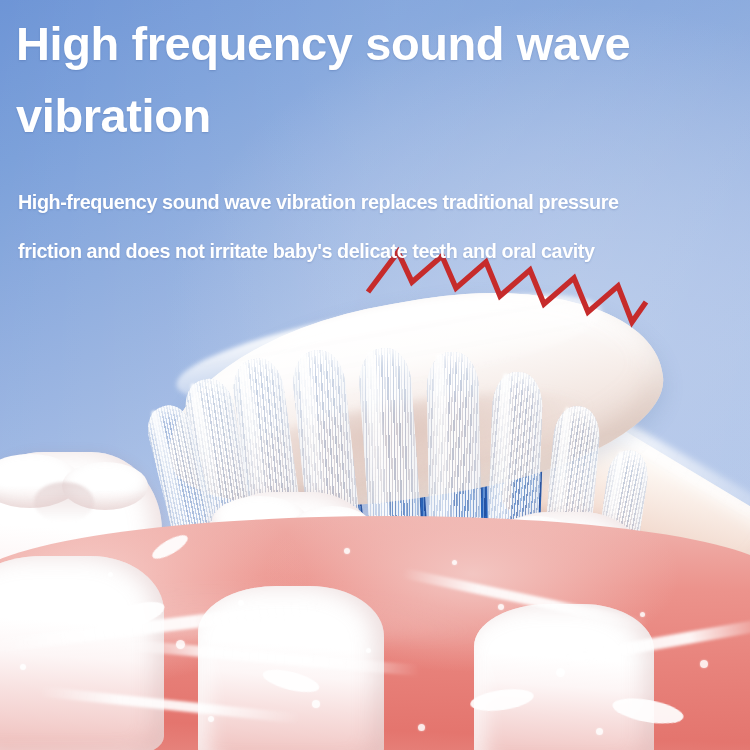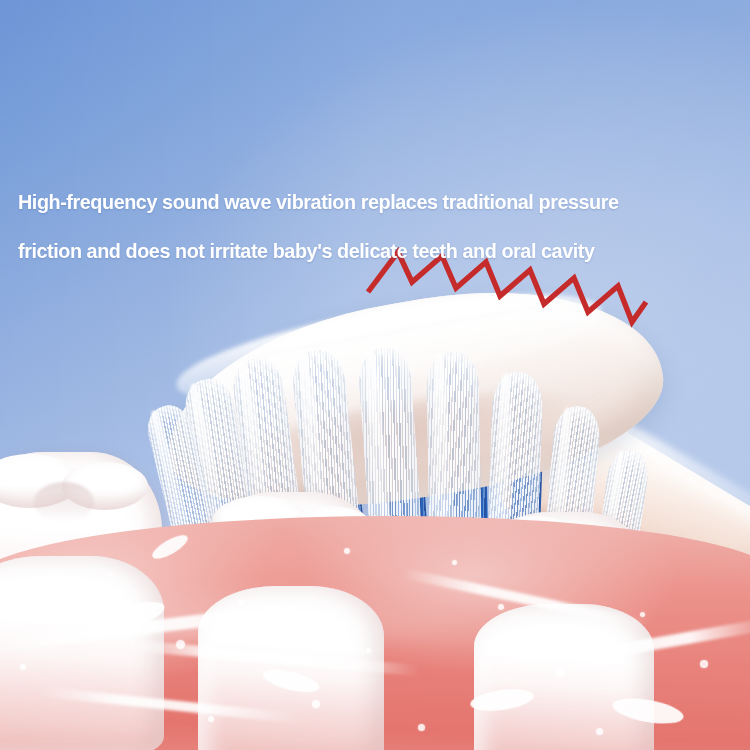--- a/index.html
+++ b/index.html
@@ -326,17 +326,19 @@
     <div class="droplet" style="left:208px; top:716px; width:6px;  height:6px;"></div>
     <div class="droplet" style="left:596px; top:728px; width:7px;  height:7px;"></div>
     <div class="droplet" style="left:452px; top:560px; width:5px;  height:5px;"></div>
     <div class="droplet" style="left:344px; top:548px; width:6px;  height:6px;"></div>
   </div>
 
   <svg class="wave-svg" viewBox="0 0 300 125" xmlns="http://www.w3.org/2000/svg">
     <polyline points="18,52 48,12 62,42 92,16 106,48 136,22 150,56 180,30 194,64 224,38 238,72 268,46 282,82 296,62" fill="none" stroke="#c62b2b" stroke-width="5.4" stroke-linejoin="miter" stroke-linecap="butt"></polyline>
   </svg>
 
+  <div class="headline">High frequency sound wave
+vibration</div>
 
   <div class="subline">High-frequency sound wave vibration replaces traditional pressure
 friction and does not irritate baby's delicate teeth and oral cavity</div>
 
 </div>
 
 </body></html>

